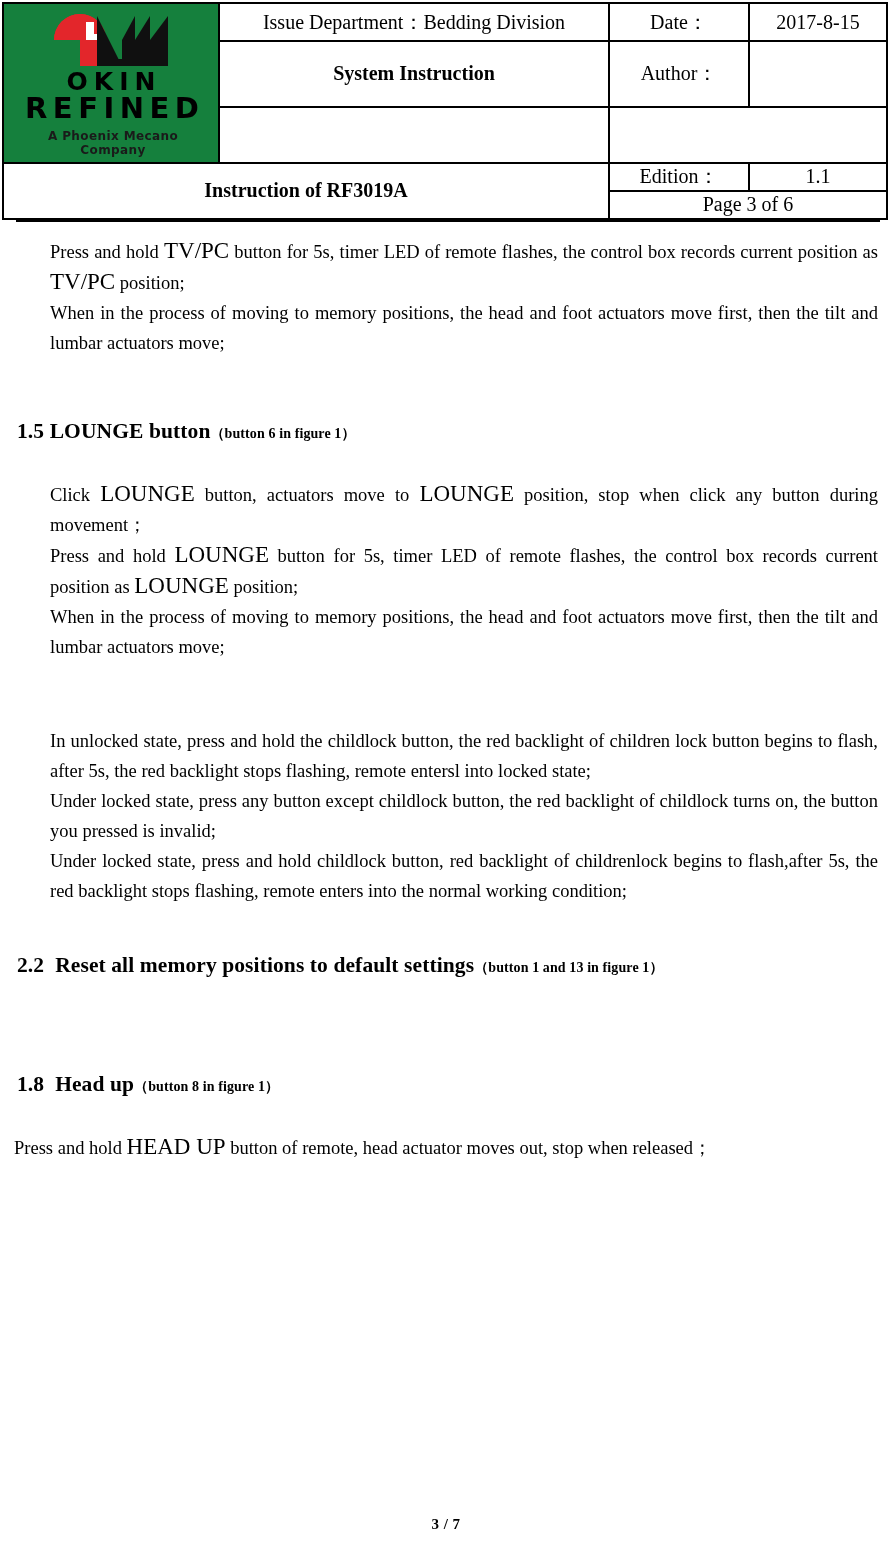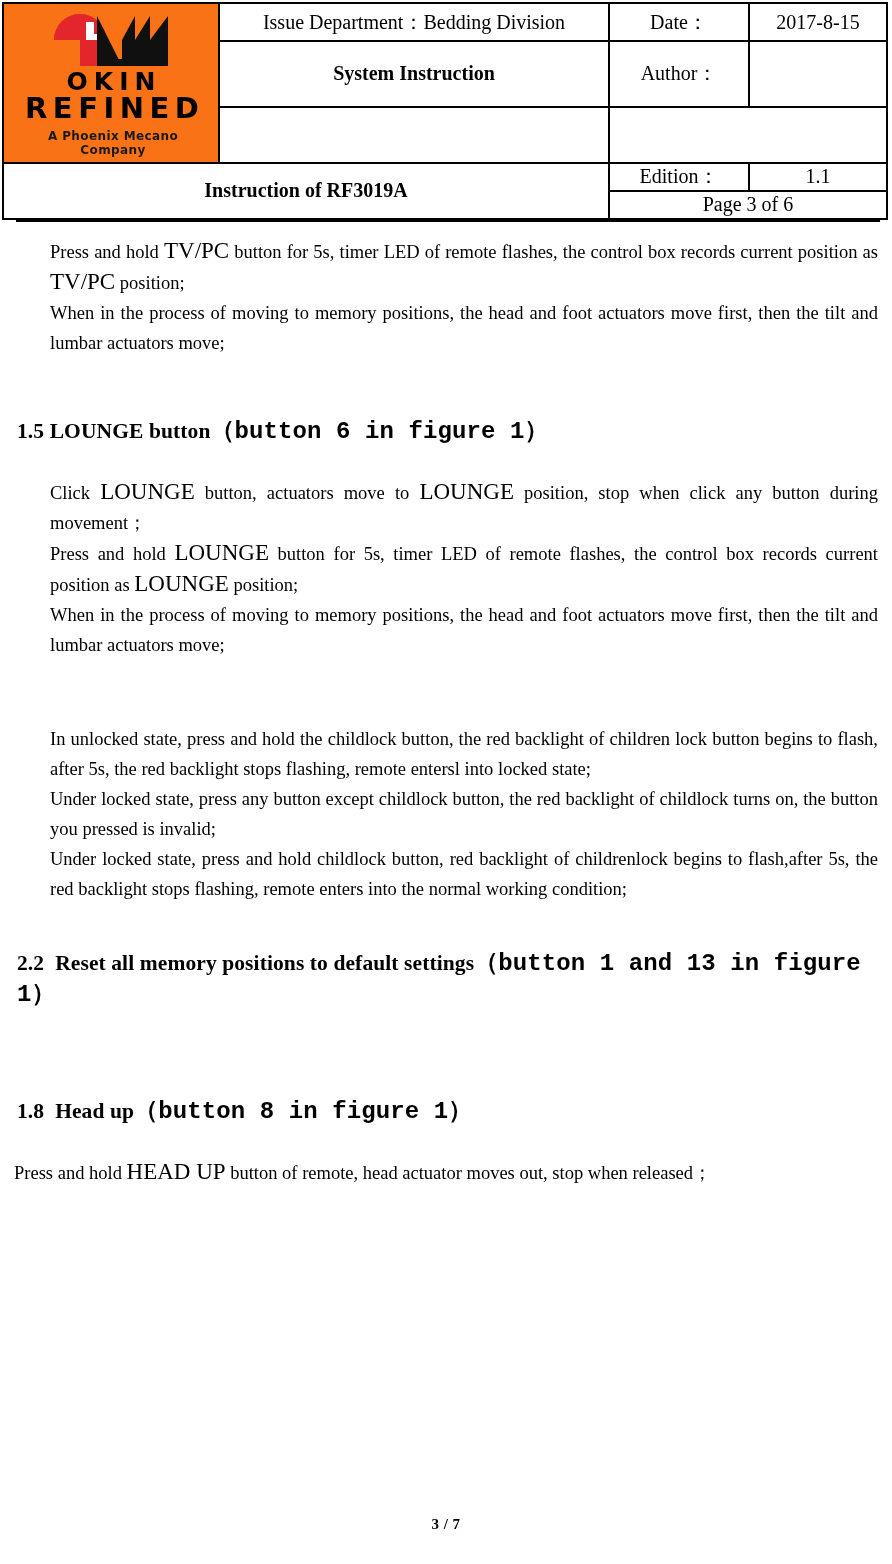--- a/index.html
+++ b/index.html
@@ -30,21 +30,21 @@
     padding: 0;
     vertical-align: middle;
     text-align: center;
     font-size: 20px;
     line-height: 1.15;
   }
   .logo-cell {
     width: 214px;
     padding: 0 !important;
     vertical-align: middle;
-    background: #f97316;
+    background: #15803d;
   }
   .cell-issue   { height: 32px; font-size: 20.5px; }
   .cell-date    { width: 138px; font-size: 20.5px; }
   .cell-datev   { width: 136px; font-size: 20.5px; margin-left: 45px; }
   .cell-sysins  { height: 56px; font-weight: bold; font-size: 21px; }
   .cell-author  { font-size: 20.5px; vertical-align: middle; }
   .cell-blank3a { height: 48px; }
   .cell-blank3b { }
   .cell-title   { height: 40px; font-weight: bold; font-size: 22px; }
   .cell-edition { font-size: 19.5px; height: 26px;}
@@ -133,22 +133,21 @@
   h2.sec {
     margin: 0;
     padding: 0 14px 0 17px;
     font-size: 21.5px;
     font-weight: bold;
     line-height: 30px;
     text-align: left;
     letter-spacing: 0.1px;
   }
   .sec .paren {
-    font-size: 24px;
-    font-family: Liberation Mono, monospace;
+    font-size: 14px;
   }
   .gap-30 { height: 30px; }
   .gap-34 { height: 34px; }
   .gap-44 { height: 44px; }
   .gap-58 { height: 58px; }
   .gap-86 { height: 86px; }
 
   
   .page-foot {
     position: absolute;

